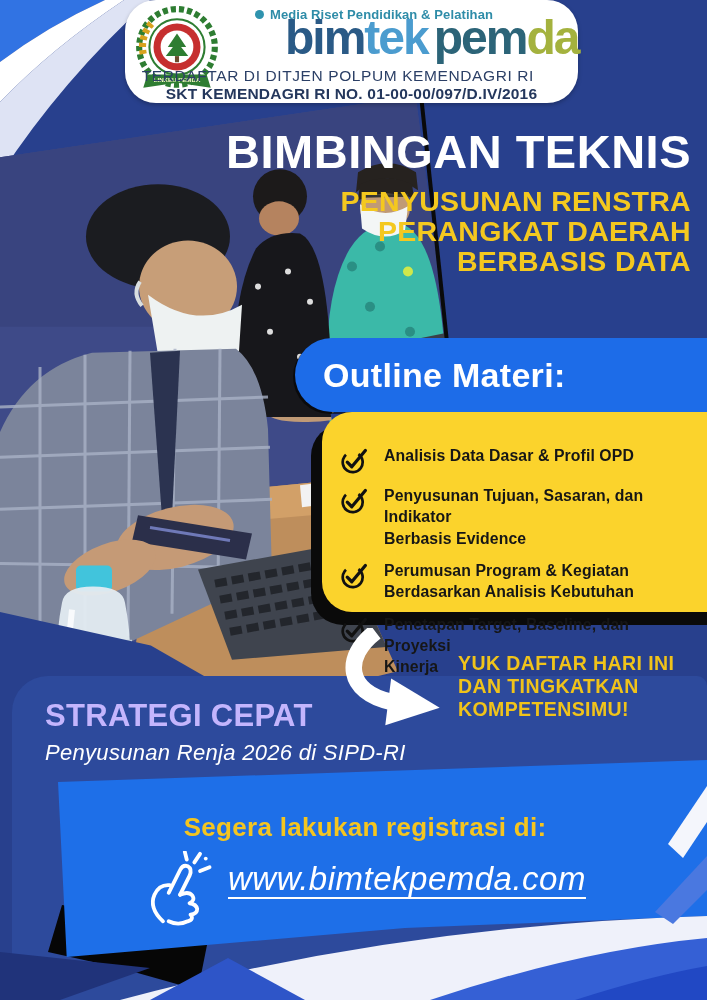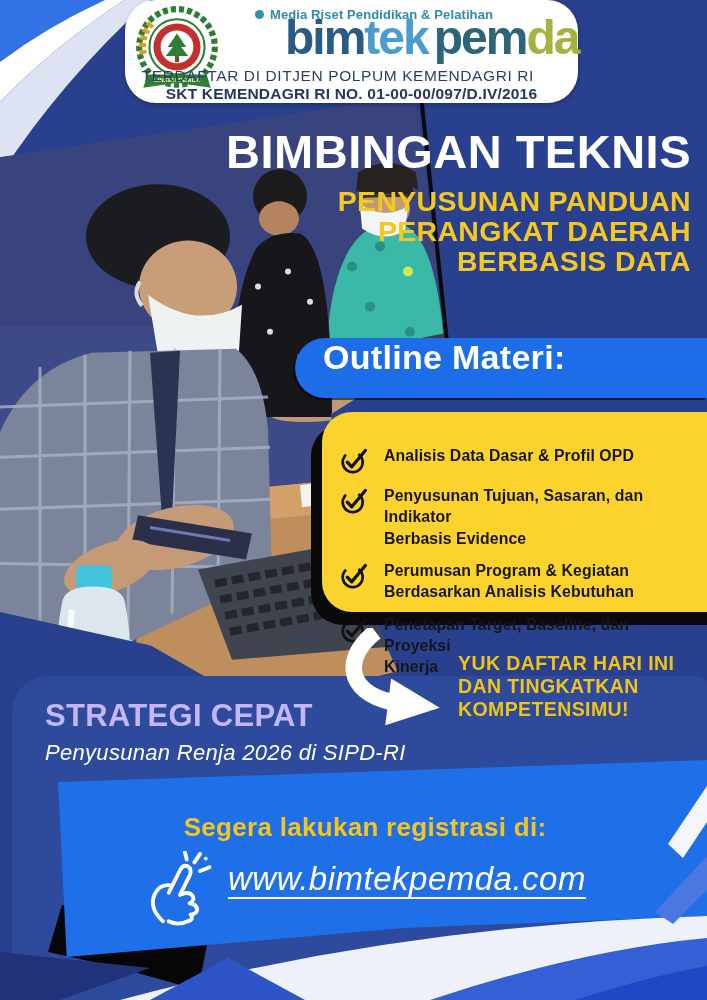--- a/index.html
+++ b/index.html
@@ -41,22 +41,22 @@
     color:#24375C;font-weight:800;letter-spacing:.2px;white-space:nowrap;}
 
   
   .main-title{right:16px;top:124px;font-size:47px;font-weight:700;color:#ffffff;
     letter-spacing:.5px;z-index:25;text-align:right;}
   .subtitle{right:16px;top:186px;z-index:25;text-align:right;color:#F4C81F;
     font-weight:800;font-size:28.5px;line-height:30px;letter-spacing:.3px;}
 
   
   .outline-pill{
-    left:295px;top:338px;right:0;height:60px;background:#1D6CE8;
-    border-radius:37px 0 0 37px;z-index:30;display:flex;
+    left:295px;top:338px;right:0;height:74px;background:#1D6CE8;
+    border-radius:37px 0 0 37px;z-index:30;display:flex;align-items:center;
     box-shadow:-2px 2px 0 rgba(0,0,0,.55);
   }
   .outline-heading{color:#fff;font-size:34px;font-weight:800;padding-left:28px;letter-spacing:.3px;}
   .yellow-shadow{left:311px;top:424px;right:0;height:201px;background:#0a0a0a;border-radius:32px 0 0 32px;z-index:31;}
   .yellow-box{left:322px;top:412px;right:0;height:200px;background:#FBD32C;border-radius:30px 0 0 30px;z-index:32;}
   .checklist{left:340px;top:445px;width:356px;display:flex;flex-direction:column;gap:11px;z-index:40;}
   .check-row{display:flex;gap:15px;}
   .check-row svg{width:29px;height:29px;flex:0 0 29px;margin-top:0;}
   .check-text{font-size:15.8px;font-weight:700;color:#161616;line-height:1.35;letter-spacing:.1px;}
 
@@ -191,21 +191,21 @@
     </div>
     <div class="abs wordmark">
       <span class="wm-bim">bim</span><span class="wm-tek">tek</span><span class="wm-pem">pem</span><span class="wm-da">da</span>
     </div>
     <div class="abs registered-line">TERDAFTAR DI DITJEN POLPUM KEMENDAGRI RI</div>
     <div class="abs skt-line">SKT KEMENDAGRI RI NO. 01-00-00/097/D.IV/2016</div>
   </div>
 
   <div class="abs main-title">BIMBINGAN TEKNIS</div>
   <div class="abs subtitle">
-    <div>PENYUSUNAN PANDUAN</div>
+    <div>PENYUSUNAN RENSTRA</div>
     <div>PERANGKAT DAERAH</div>
     <div>BERBASIS DATA</div>
   </div>
 
   <div class="abs navy-wedge"></div>
   <div class="abs strategy-panel"></div>
 
   <div class="abs outline-pill">
     <span class="outline-heading">Outline Materi:</span>
   </div>

